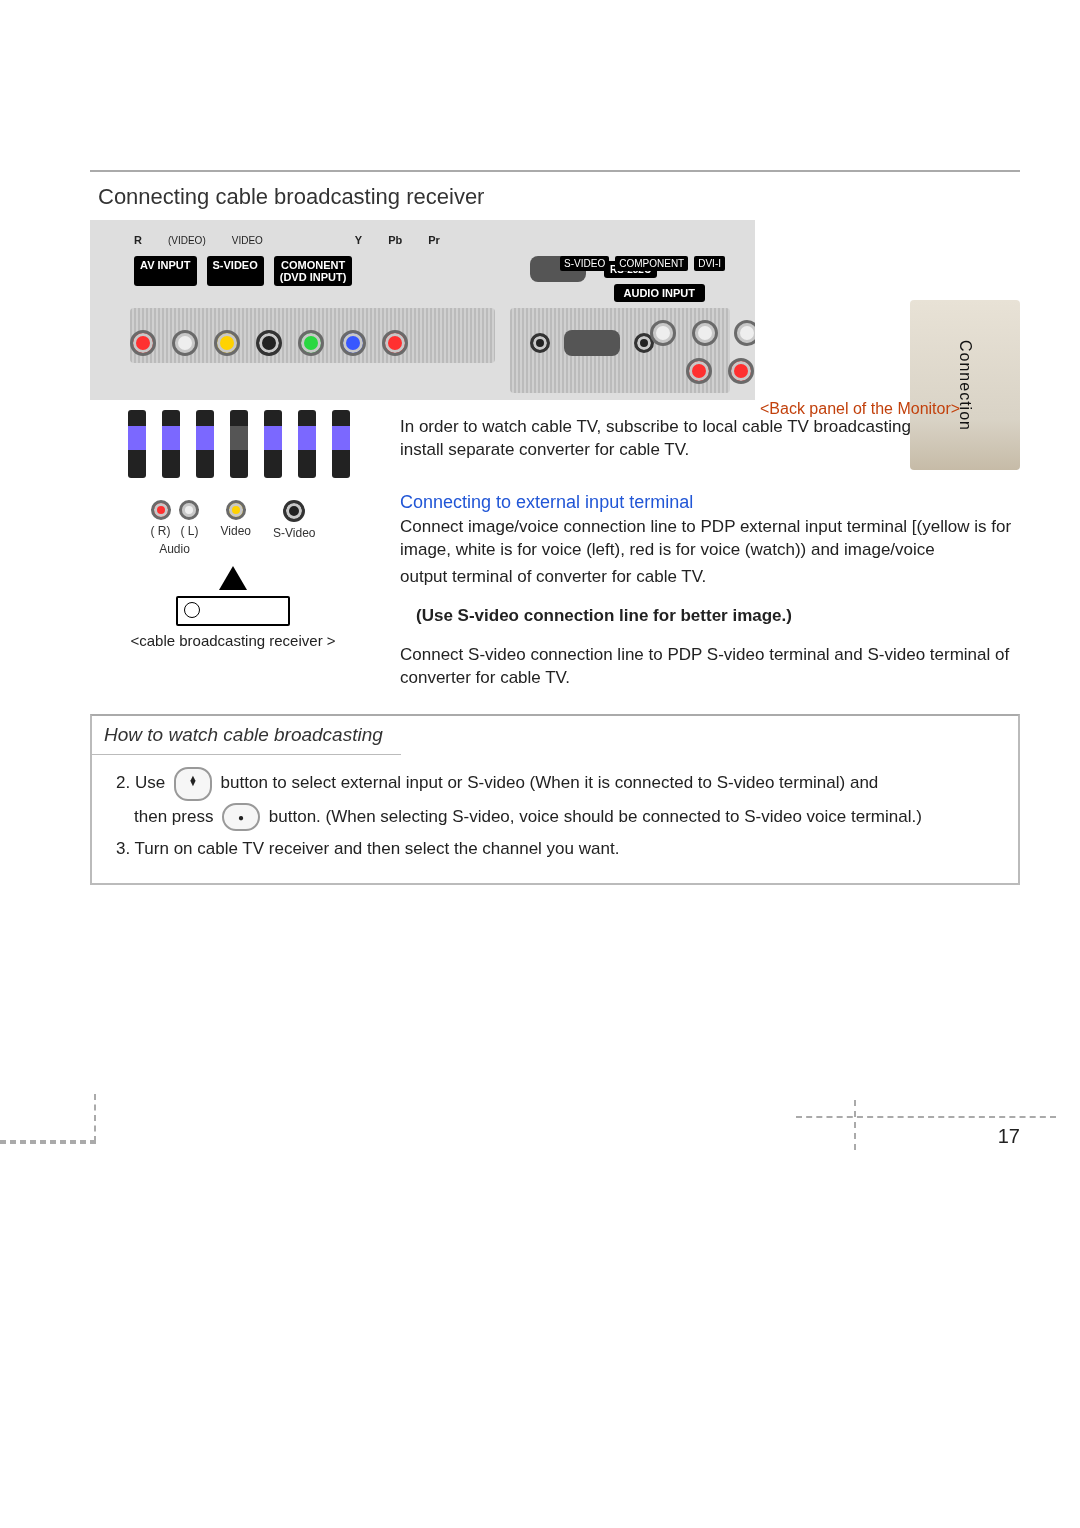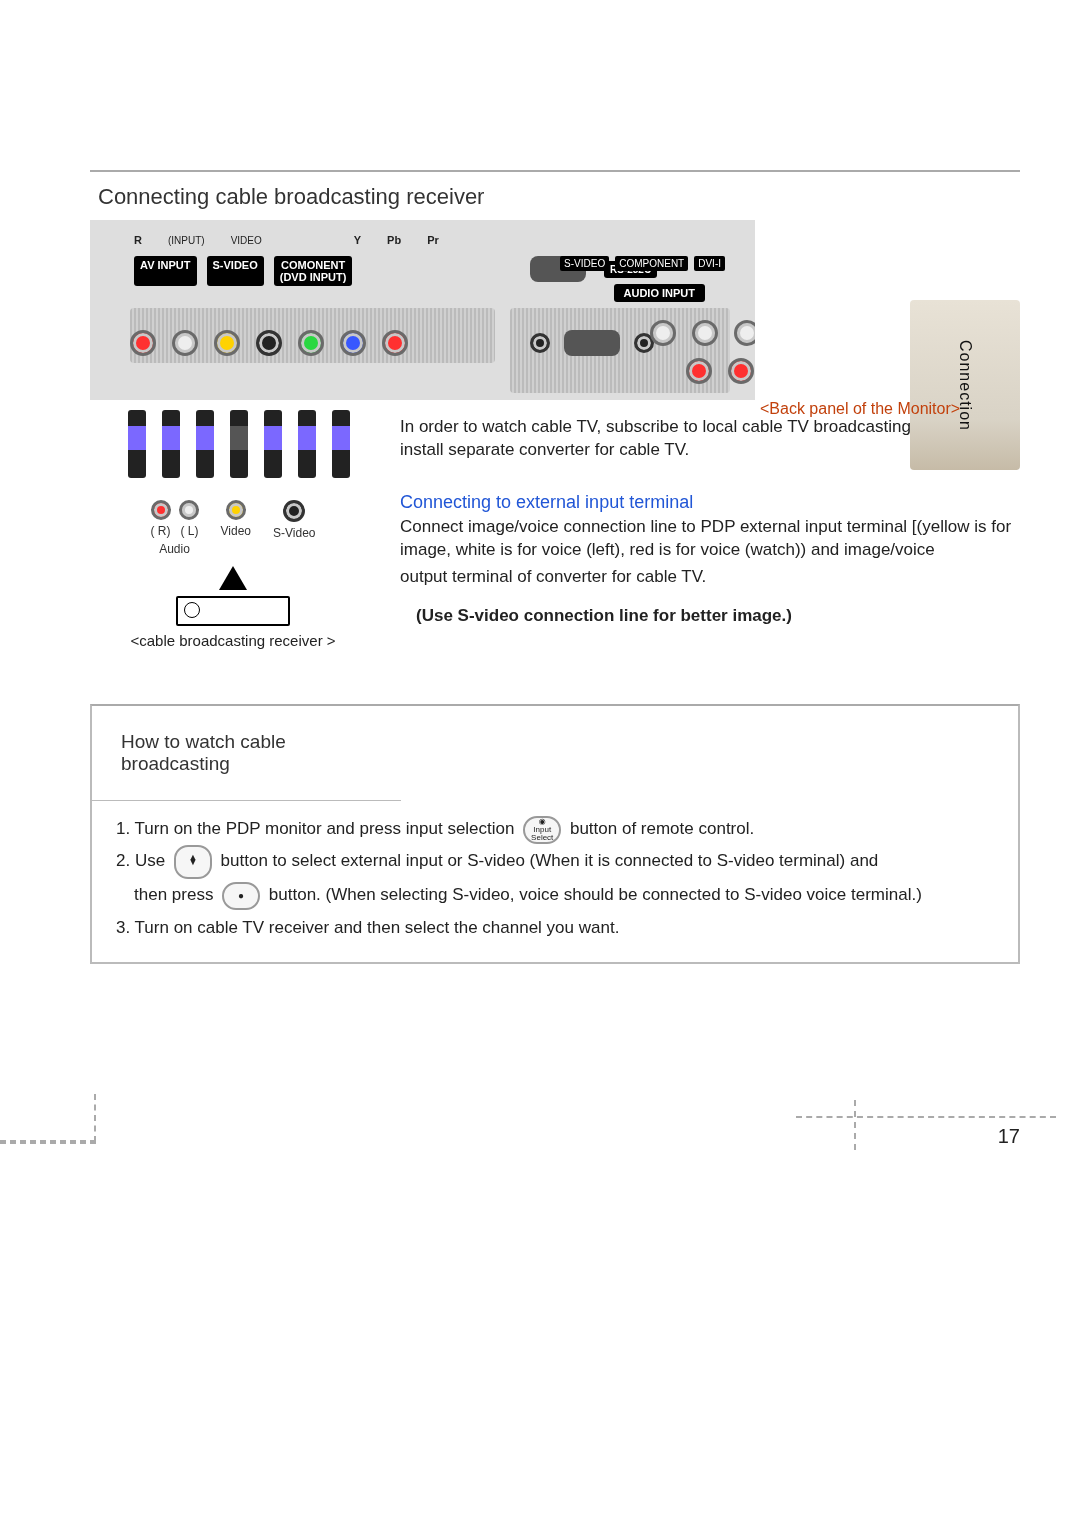--- a/index.html
+++ b/index.html
@@ -200,24 +200,25 @@
     border-right: 2px solid #bbb;
     border-bottom: 2px solid #bbb;
     padding: 0 0 18px 0;
   }
   .howto-title-row {
     border-bottom: 1px solid #bbb;
     padding: 8px 12px;
     width: 285px;
   }
   .howto-title-row h3 {
-    margin:17px;
+    margin:0;
     font-weight:400;
     font-size:19px;
     color:#333;
+    font-style:italic;
   }
   .howto-body {
     padding: 12px 24px 0 24px;
     font-size:17px;
     line-height:1.9;
   }
   .btn-oval {
     display:inline-flex;
     align-items:center;
     justify-content:center;
@@ -308,21 +309,21 @@
 
   <div class="section-head">
     <h2>Connecting cable broadcasting receiver</h2>
   </div>
 
   <div class="top-row-wrap">
     <div class="diagram-top">
 
       <div style="position:absolute; left:44px; top:14px; display:flex; gap:26px; align-items:center;">
         <span style="font-size:11px; font-weight:bold;">R</span>
-        <span style="font-size:10px;">(INPUT)</span>
+        <span style="font-size:10px;">(VIDEO)</span>
         <span style="font-size:10px;">VIDEO</span>
         <span style="width:40px"></span>
         <span style="font-size:11px; font-weight:bold;">Y</span>
         <span style="font-size:11px; font-weight:bold;">Pb</span>
         <span style="font-size:11px; font-weight:bold;">Pr</span>
       </div>
       <div class="panel-labels" style="top:36px;">
         <div class="panel-label-items">
           <span class="big">AV INPUT</span>
           <span class="big">S-VIDEO</span>
@@ -416,35 +417,29 @@
     </div>
 
     <div class="sec1-right">
       <p class="para">In order to watch cable TV, subscribe to local cable TV broadcasting company and install separate converter for cable TV.</p>
 
       <div class="blue-h">Connecting to external input terminal</div>
       <p class="para" style="margin-bottom:4px;">Connect image/voice connection line to PDP external input terminal [(yellow is for image, white is for voice (left), red is for voice (watch)) and image/voice</p>
       <p class="para">output terminal of converter for cable TV.</p>
 
       <p class="para" style="margin:16px;font-weight:bold;">(Use S-video connection line for better image.)</p>
+      <p class="para" style="margin:0;">Connect S-video connection line to PDP S-video terminal and S-video terminal of converter for cable TV.</p>
     </div>
   </div>
 
   <div class="howto">
     <div class="howto-title-row">
       <h3>How to watch cable broadcasting</h3>
     </div>
     <div class="howto-body">
-      <div>
-        <span>1. Turn on the PDP monitor and press input selection</span>
-        <span class="btn-oval">
-          <span style="font-size:8px; line-height:1; text-align:center;">◉<br><span>Input Select</span></span>
-        </span>
-        <span>button of remote control.</span>
-      </div>
       <div>
         <span>2. Use</span>
         <span class="btn-oval arrows"></span>
         <span>button to select external input or S-video (When it is connected to S-video terminal) and</span>
         <br>
         <span style="margin-left:18px;">then press</span>
         <span class="btn-oval">●</span>
         <span>button. (When selecting S-video, voice should be connected to S-video voice terminal.)</span>
       </div>
       <div>3. Turn on cable TV receiver and then select the channel you want.</div>

